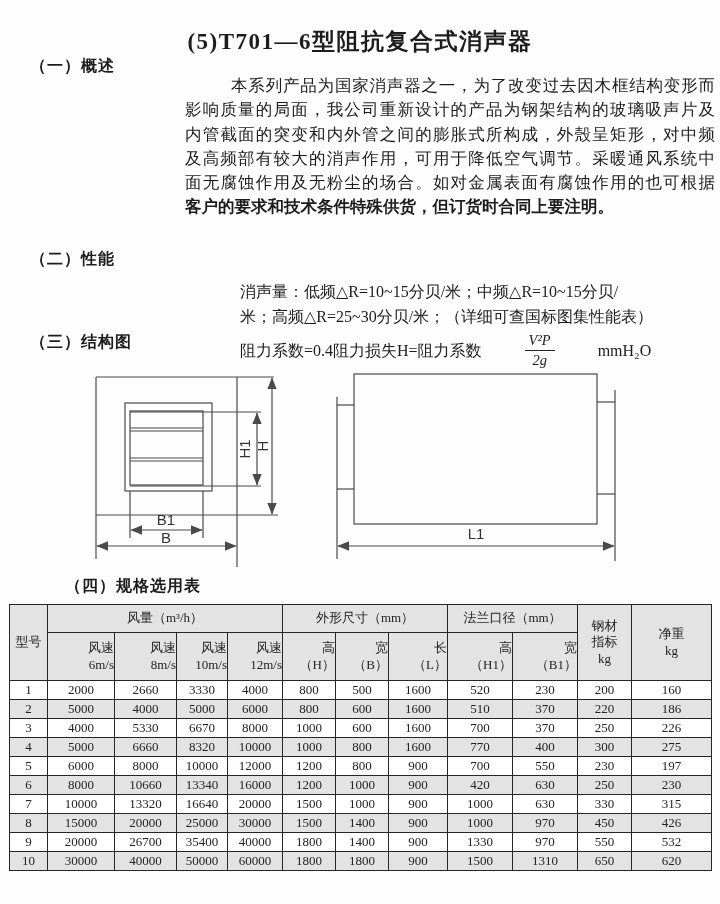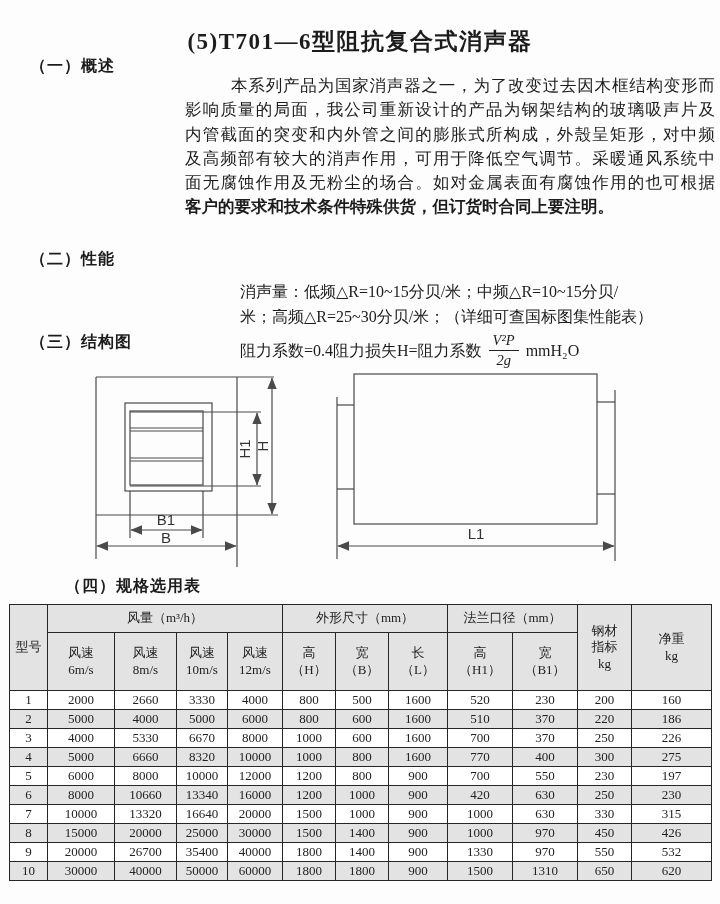--- a/index.html
+++ b/index.html
@@ -16,39 +16,39 @@
   .sec-heading.h4 { top:576px;margin-left:35px; }
 
   .overview-body { position:absolute; left:185px; top:74px; width:530px;
                    font-size:16.5px; line-height:24.3px; }
   .ov-line { text-align:justify; text-align-last:justify; white-space:nowrap; }
   .ov-line.first { text-indent:46px; }
   .ov-line.last { text-align-last:left;font-weight:bold; }
 
   .perf-body { position:absolute; left:240px; top:263px; width:450px;
                font-size:16px; line-height:25px;margin-top:16px; }
-  .perf-formula { display:flex; align-items:center; margin-top:3px; }
+  .perf-formula { display:flex; align-items:center; margin-top:3px;gap:36px; }
   .fraction { display:inline-flex; flex-direction:column; align-items:center;
               font-size:14.5px; line-height:1.15; margin:0 7px;font-style:italic; }
   .frac-num { border-bottom:1.5px solid #222; padding:0 4px 1px; }
   .frac-den { padding-top:1px; }
 
   .diagram-area { position:absolute; left:0; top:366px; width:720px; height:212px; }
   .svg-front { position:absolute; left:88px; top:0; }
   .svg-side  { position:absolute; left:330px; top:0; }
   .dline { stroke:#4a4a4a; stroke-width:1.2; fill:none; }
   .dlabel { font-family:"Liberation Sans","DejaVu Sans",sans-serif; font-size:15px; fill:#333; }
 
   .spec-table { position:absolute; left:9px; top:604px; width:702px;
                 border-collapse:collapse; table-layout:fixed; }
   .spec-table th, .spec-table td { border:1.5px solid #262626; text-align:center;
                 vertical-align:middle; font-weight:normal; font-size:13px; color:#222; }
   .spec-table th { background:#e3e3e3; white-space:pre-line; line-height:1.25; }
   .row-g1 th { height:28px; }
-  .row-g2 th { height:58px; }
+  .row-g2 th { height:48px;text-align:right; }
   .spec-table tbody td { height:19px; background:#fff; }
   .spec-table tbody tr:nth-child(even) td { background:#e3e3e3; }
 </style>
 </head>
 <body>
 
 <div class="page-title">(5)T701—6型阻抗复合式消声器</div>
 
 <div class="sec-heading h1">（一）概述</div>
 <div class="overview-body">

